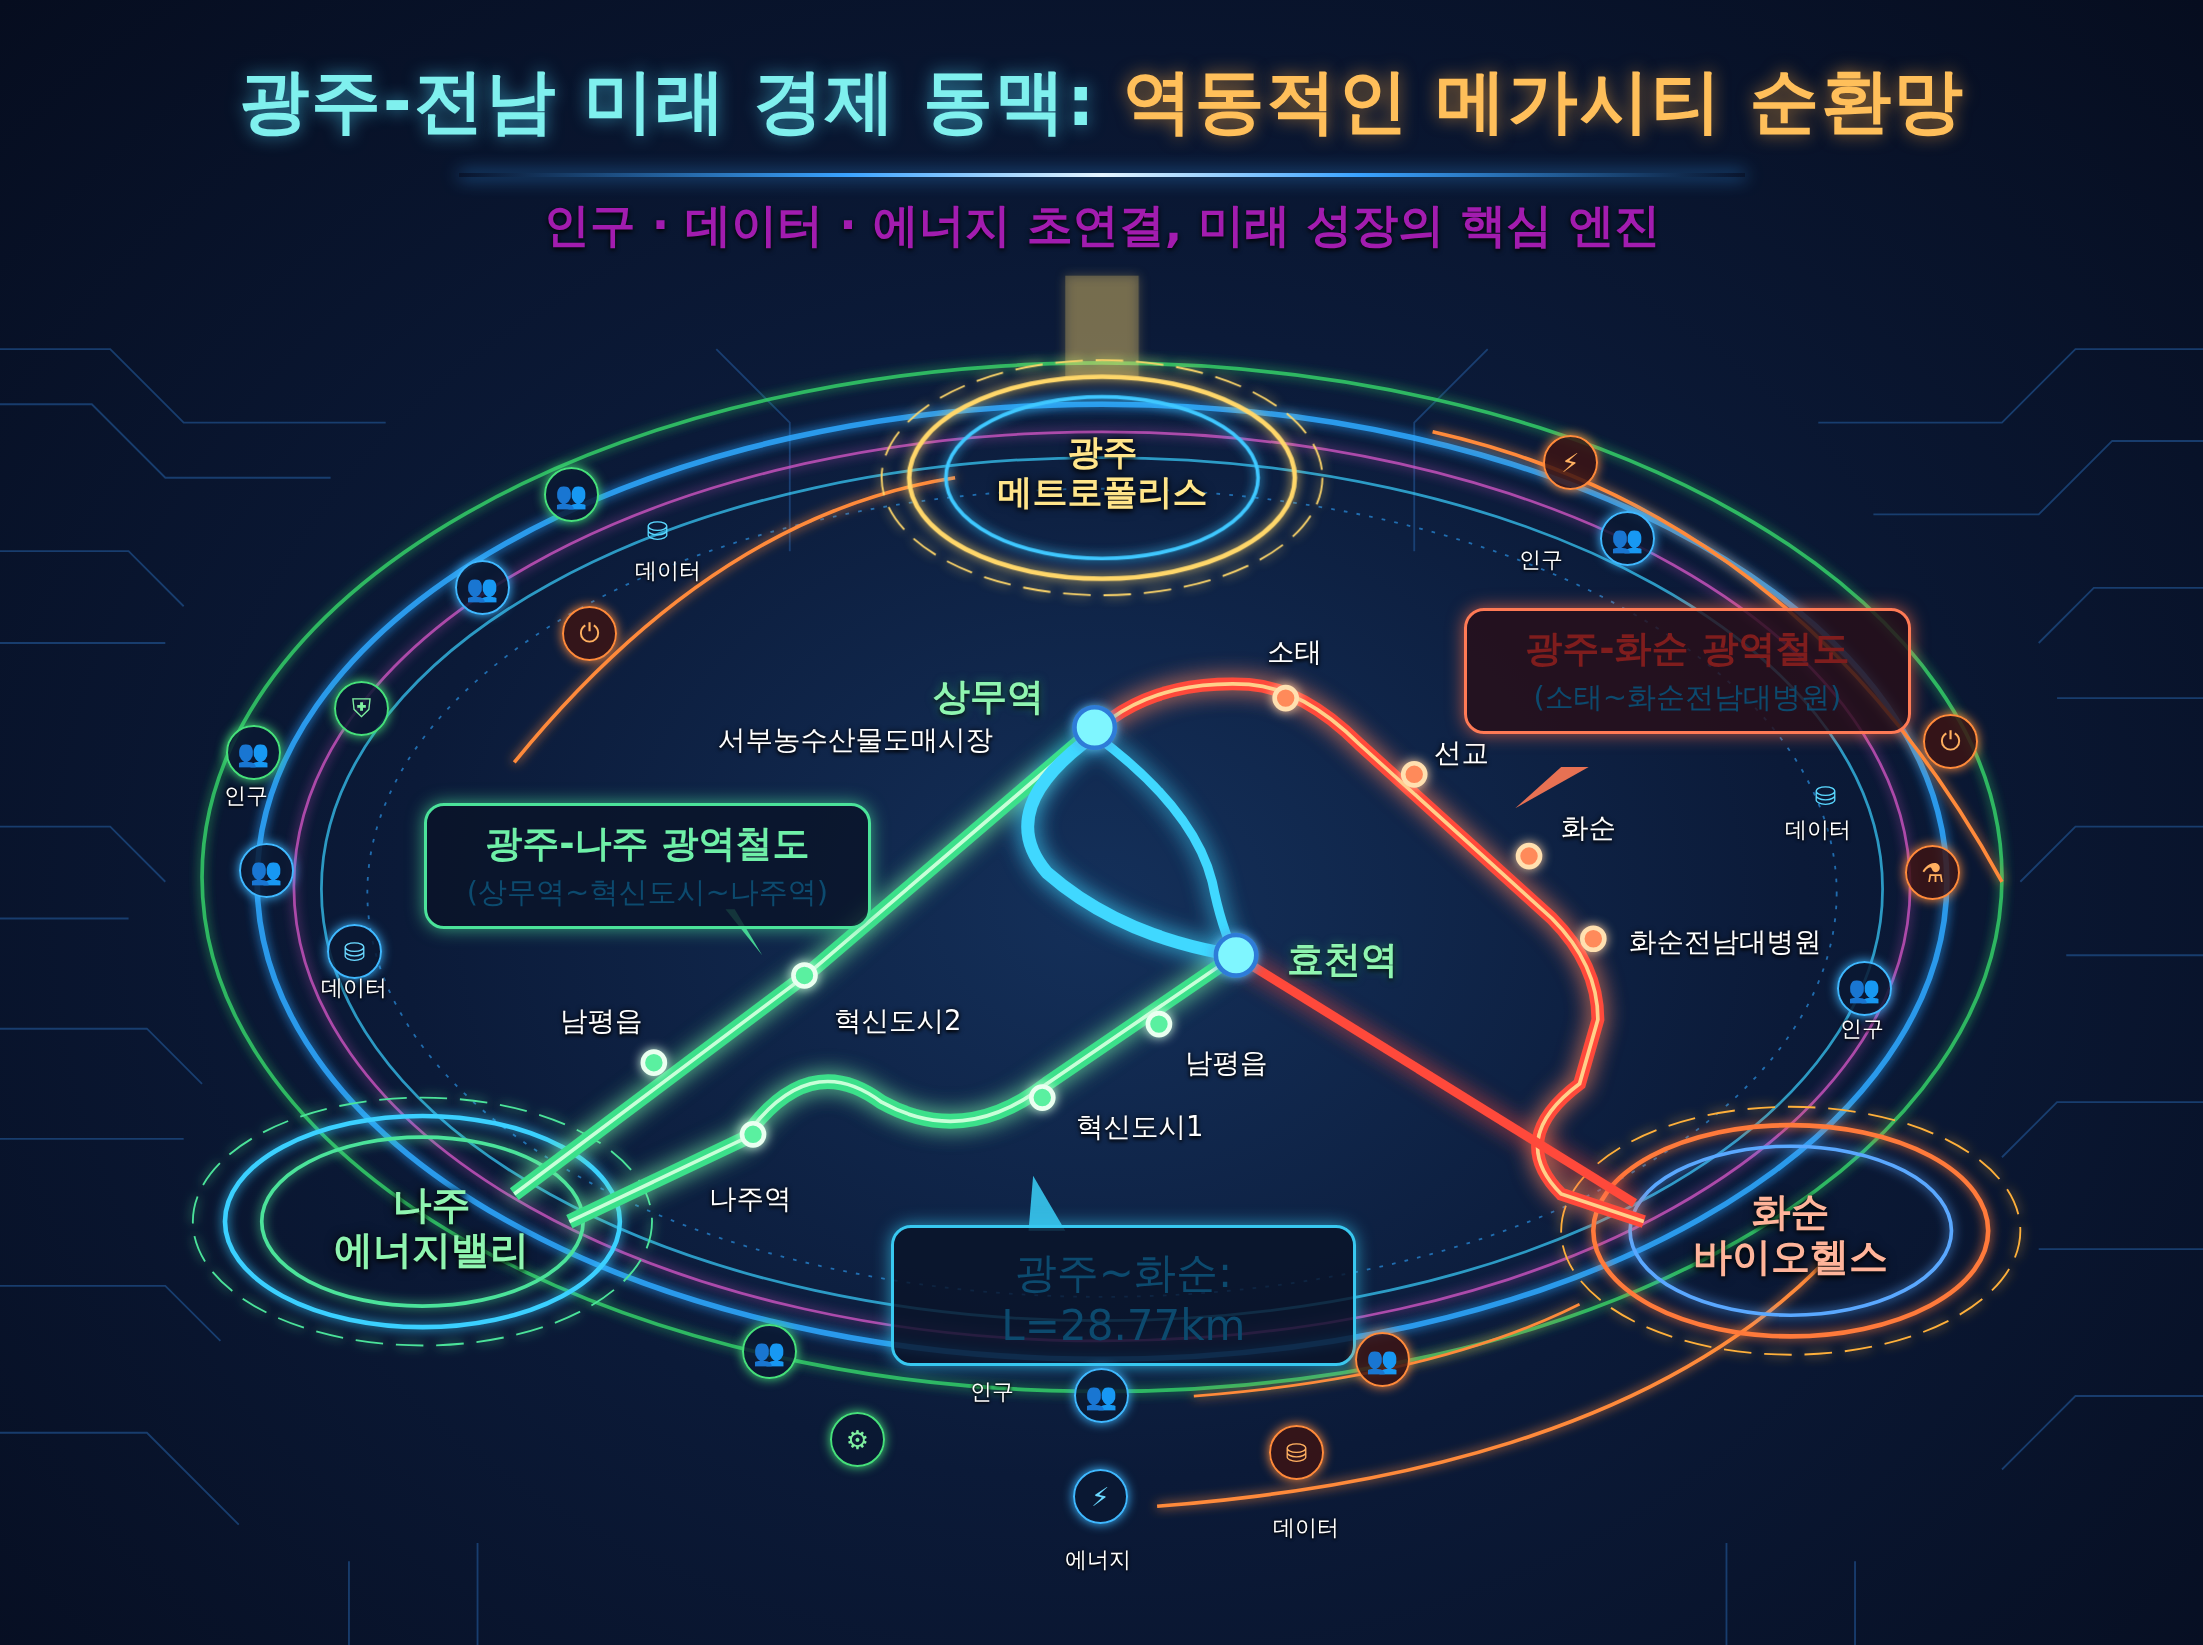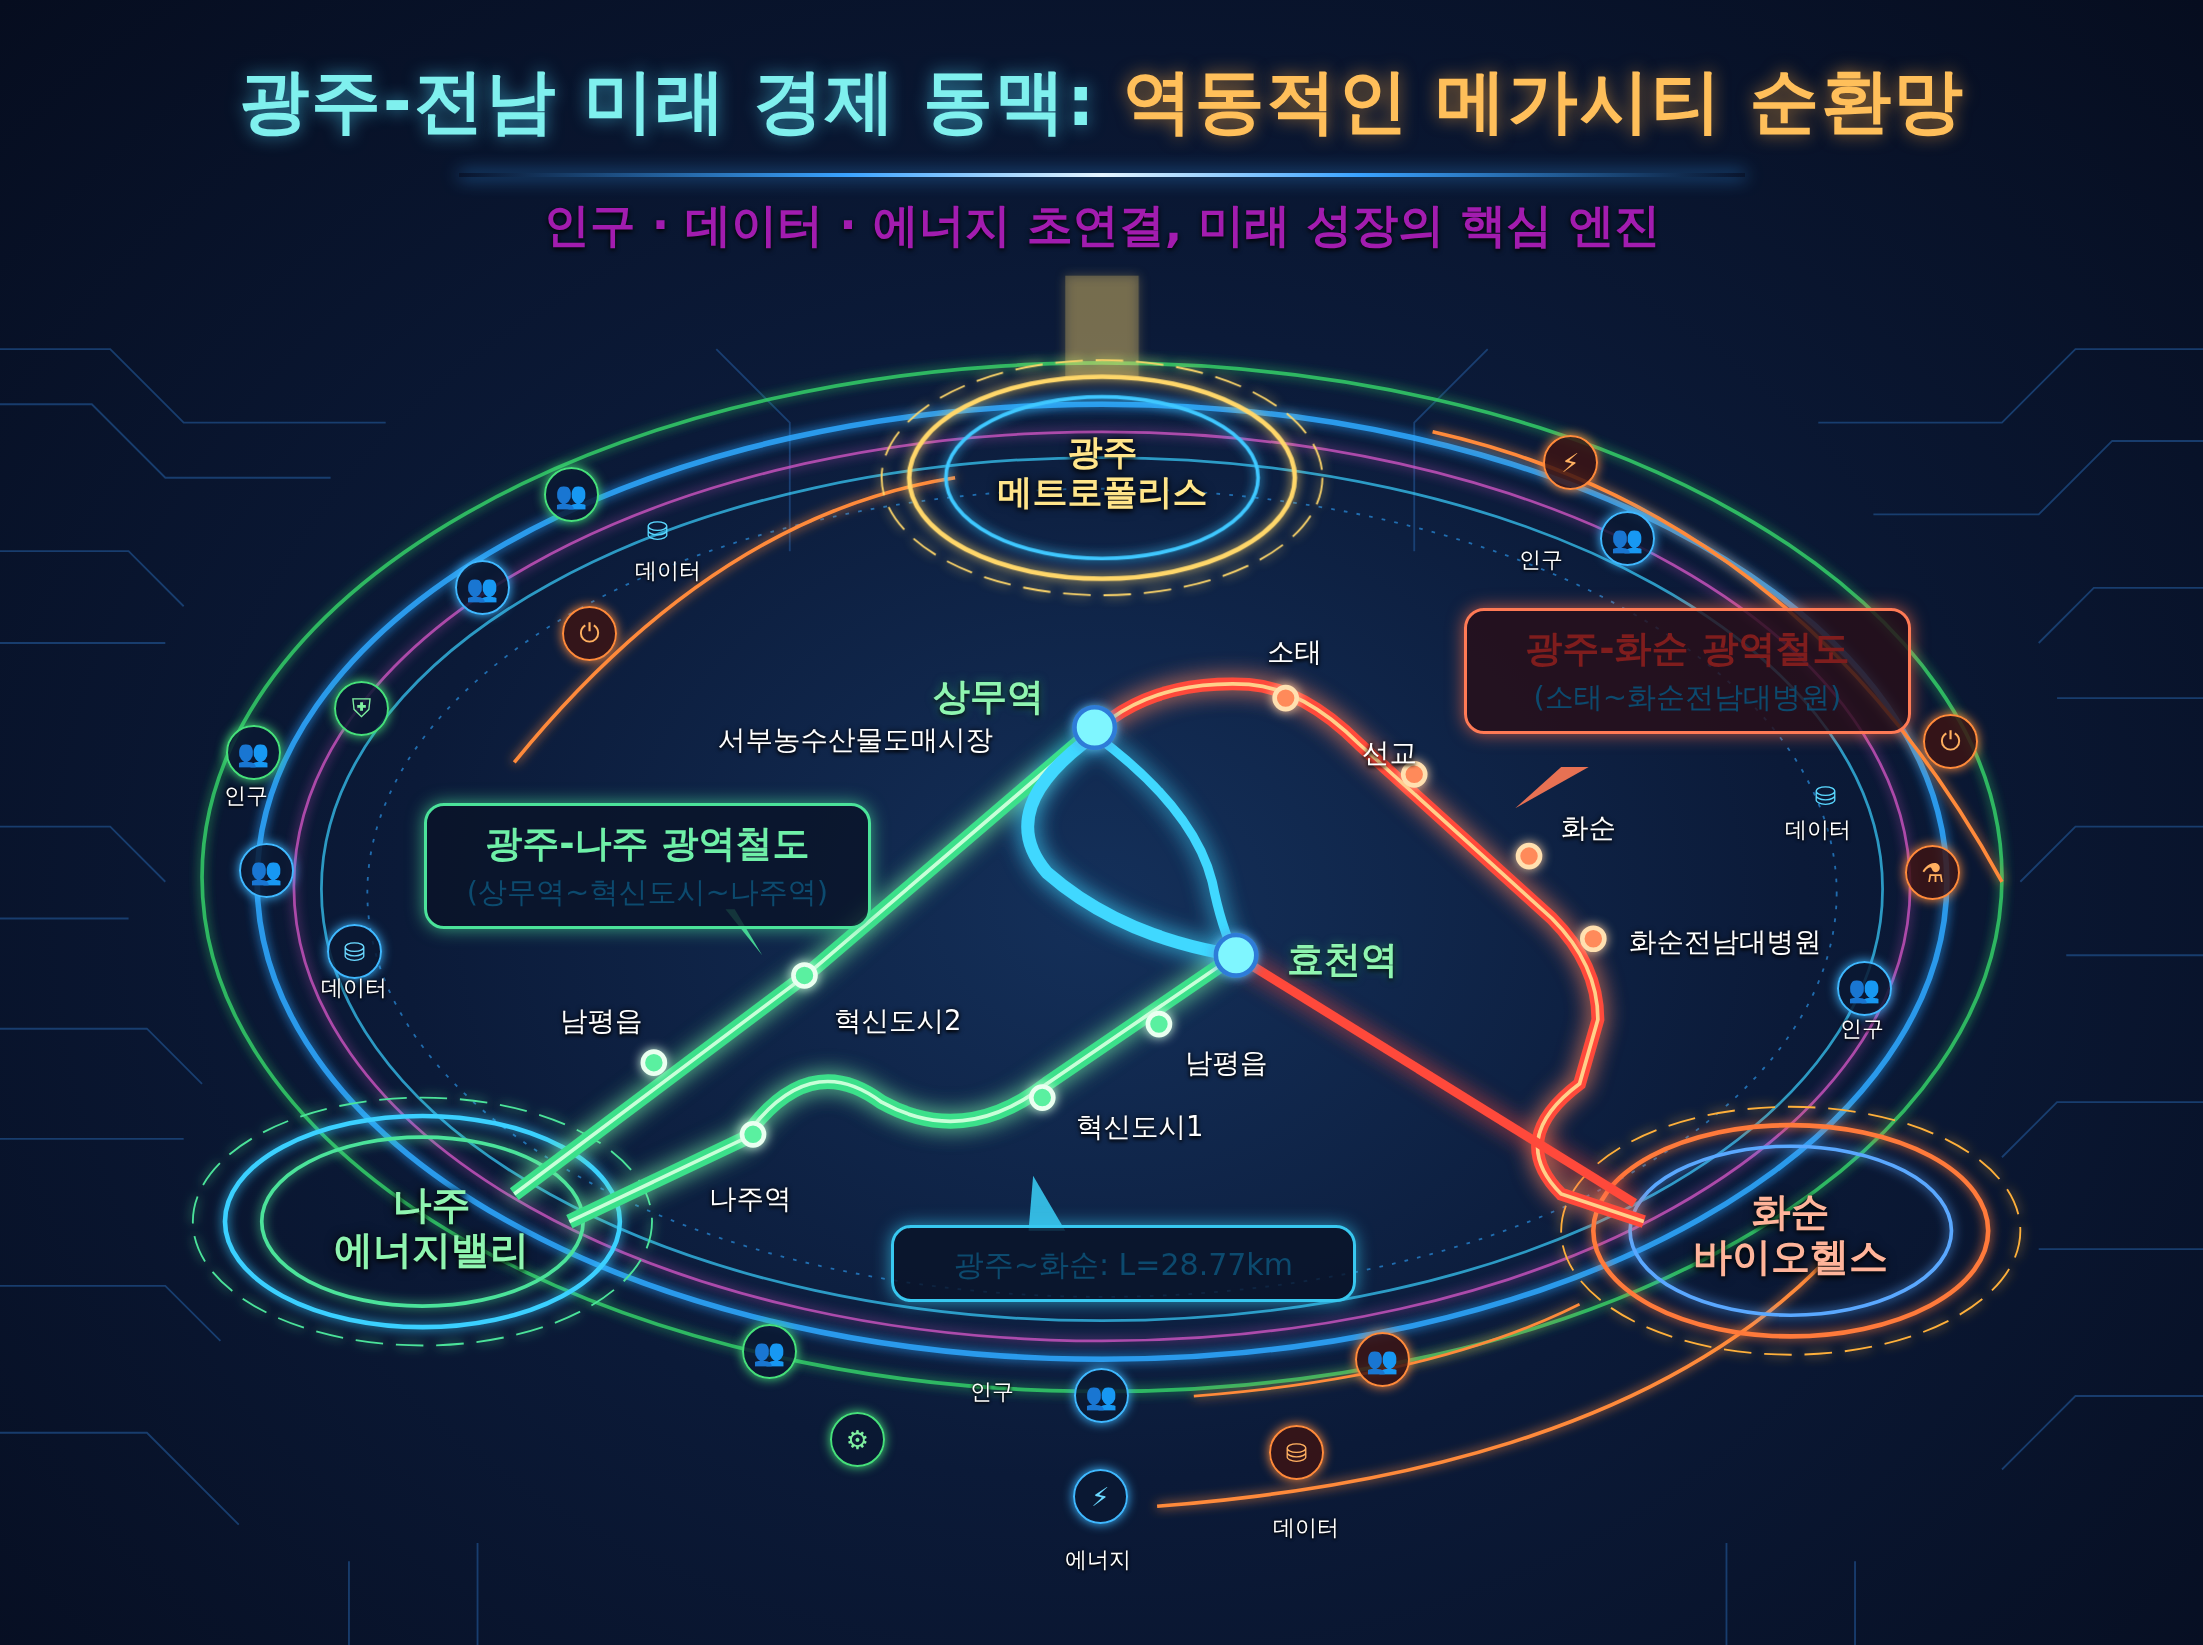--- a/index.html
+++ b/index.html
@@ -199,40 +199,40 @@
 <div class="hub-label hub-hwasun">
   <div>화순</div>
   <div>바이오헬스</div>
 </div>
 
 <div class="station-major" style="left:933px;top:672px;">상무역</div>
 <div class="station" style="left:718px;top:722px;">서부농수산물도매시장</div>
 <div class="station-major" style="left:1287px;top:935px;">효천역</div>
 
 <div class="station" style="left:1267px;top:634px;">소태</div>
-<div class="station" style="left:1362px;top:735px;">선교</div>
+<div class="station" style="left:1434px;top:735px;">선교</div>
 <div class="station" style="left:1561px;top:810px;">화순</div>
 <div class="station" style="left:1629px;top:924px;">화순전남대병원</div>
 
 <div class="station" style="left:560px;top:1003px;">남평읍</div>
 <div class="station" style="left:834px;top:1003px;">혁신도시2</div>
 <div class="station" style="left:1185px;top:1045px;">남평읍</div>
 <div class="station" style="left:1076px;top:1109px;">혁신도시1</div>
 <div class="station" style="left:709px;top:1181px;">나주역</div>
 
 <div class="callout callout-naju">
   <div class="c-title">광주-나주 광역철도</div>
   <div class="c-sub">(상무역~혁신도시~나주역)</div>
 </div>
 <div class="callout callout-hwasun">
   <div class="c-title">광주-화순 광역철도</div>
   <div class="c-sub">(소태~화순전남대병원)</div>
 </div>
 <div class="callout callout-info">
-  <div class="c-sub" style="font-size:30px;">광주~화순: L=28.77km</div>
+  <div class="c-sub" style="font-size:42px;">광주~화순: L=28.77km</div>
 </div>
 
 <div class="flow-icon fi-green" style="left:544px;top:467px;">👥</div>
 <div class="flow-icon fi-plain" style="left:632px;top:505px;">⛁</div>
 <div class="flow-icon fi-blue" style="left:455px;top:560px;">👥</div>
 <div class="flow-icon fi-orange" style="left:562px;top:606px;">⏻</div>
 <div class="flow-icon fi-green" style="left:334px;top:681px;">⛨</div>
 <div class="flow-icon fi-green" style="left:226px;top:725px;">👥</div>
 <div class="flow-icon fi-blue" style="left:239px;top:843px;">👥</div>
 <div class="flow-icon fi-blue" style="left:327px;top:924px;">⛁</div>

